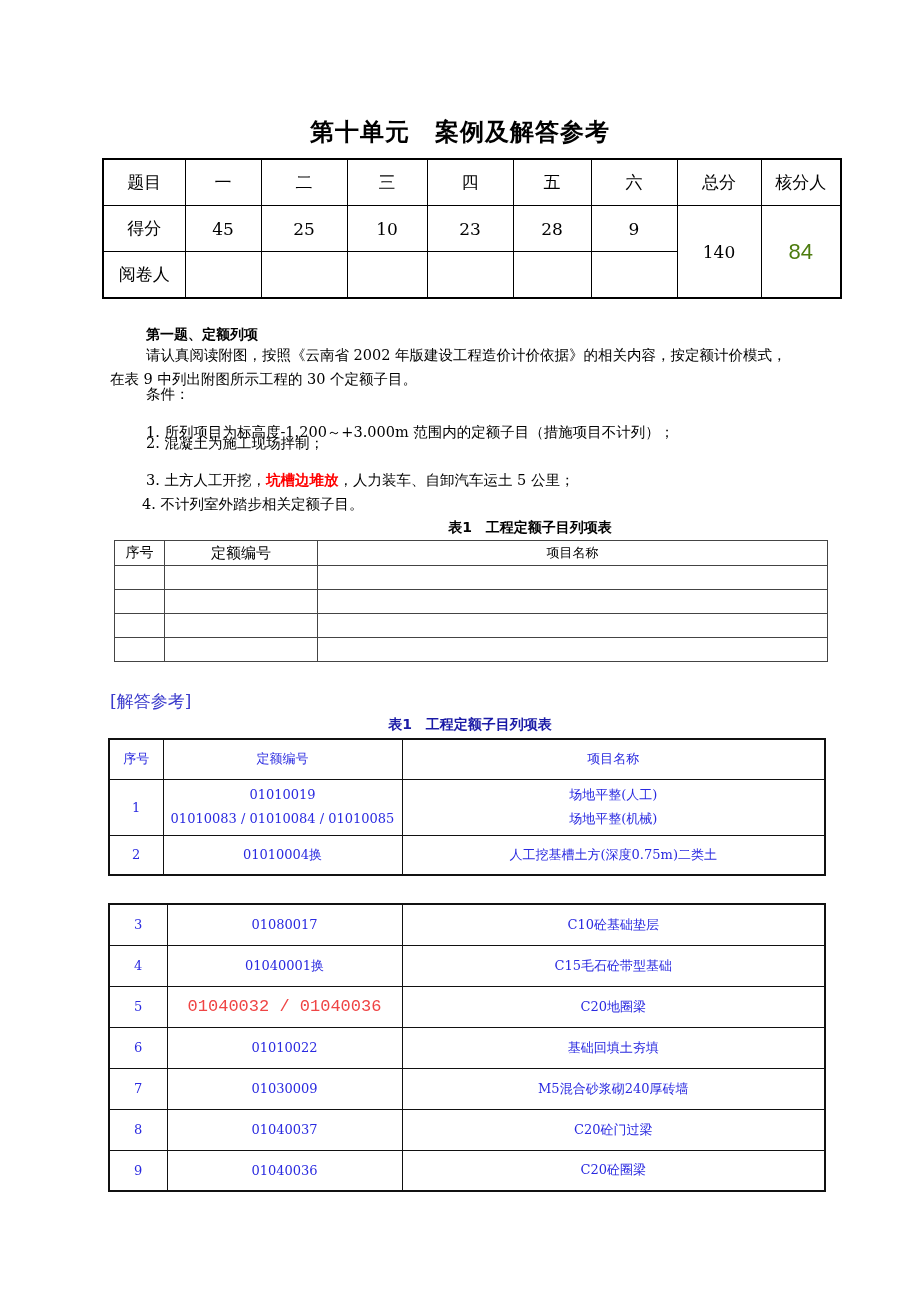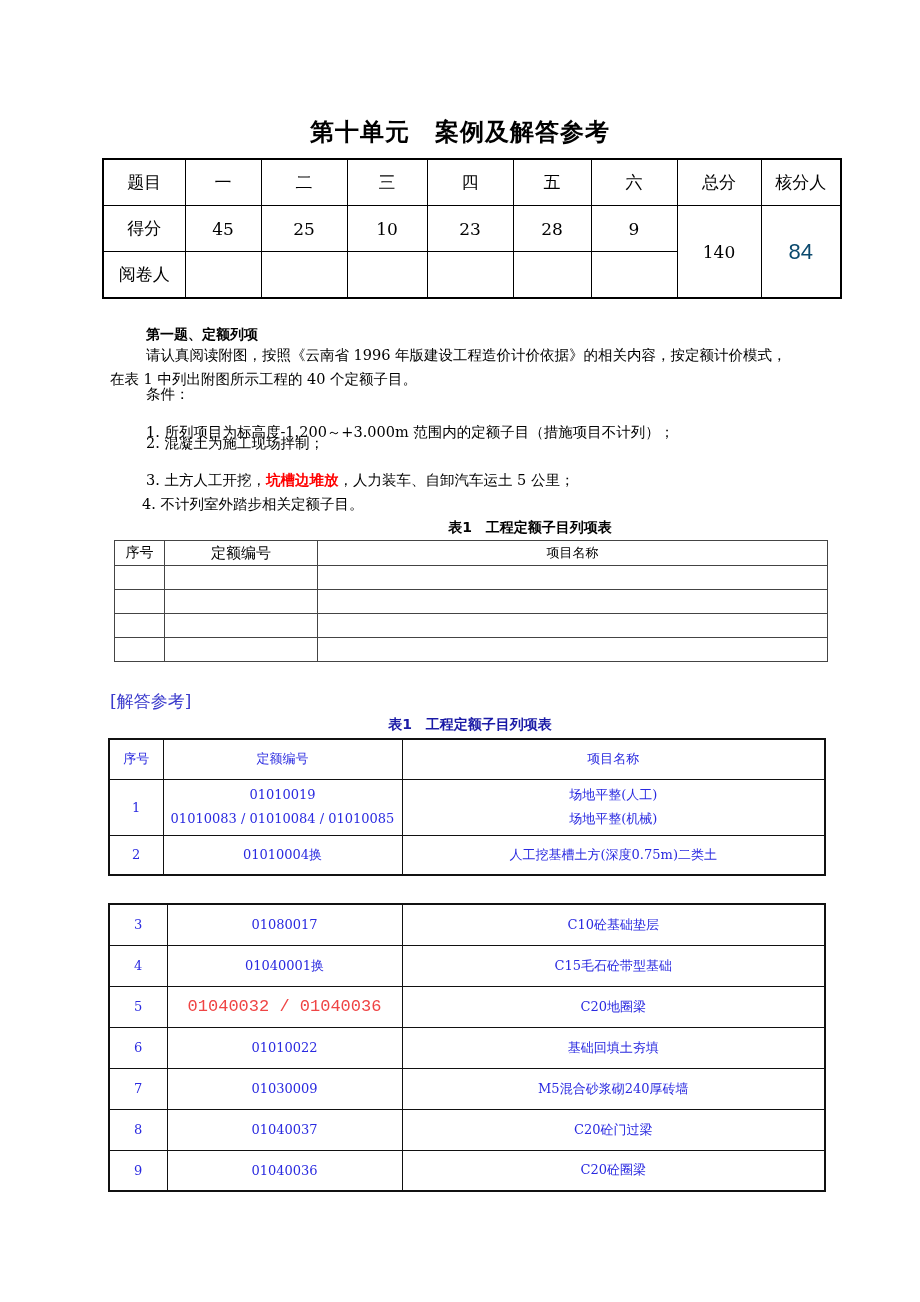--- a/index.html
+++ b/index.html
@@ -7,21 +7,21 @@
          font-family: "DejaVu Serif", "Liberation Serif", serif; color: #000; }
   .abs { position: absolute; }
   .title { left: 0; width: 920px; top: 116px; text-align: center; font-size: 24px; font-weight: bold;
            font-family: "DejaVu Sans", "Liberation Sans", sans-serif; letter-spacing: 1px; }
   table { border-collapse: collapse; table-layout: fixed; }
   td { padding: 0; text-align: center; vertical-align: middle; }
 
   
   .score { left: 102px; top: 158px; width: 738px; border: 2px solid #000; }
   .score td { border: 1px solid #000000; height: 45px; font-size: 17px; }
-  .score .red { color: #0c4a6e; font-size: 22px; font-family: "Liberation Sans", sans-serif; }
+  .score .red { color: #4d7c0f; font-size: 22px; font-family: "Liberation Sans", sans-serif; }
 
   .q-heading { left: 146px; top: 326px; font-size: 14px; font-weight: bold; font-family: "DejaVu Sans", "Liberation Sans", sans-serif; }
   .para { font-size: 14.5px; line-height: 24px; }
   .p1 { left: 146px; top: 343px; }
   .p2 { left: 110px; top: 367px; }
   .p3 { left: 146px; top: 382px; }
   .p4 { left: 146px; top: 420px; }
   .p5 { left: 146px; top: 431px; }
   .p6 { left: 146px; top: 468px; }
   .p7 { left: 142px; top: 492px; }
@@ -92,22 +92,22 @@
     <td></td>
     <td></td>
     <td></td>
     <td></td>
     <td></td>
   </tr>
 </tbody>
   </table>
 
 <div class="abs q-heading">第一题、定额列项</div>
-<div class="abs para p1">请认真阅读附图，按照《云南省 1996 年版建设工程造价计价依据》的相关内容，按定额计价模式，</div>
-<div class="abs para p2">在表 1 中列出附图所示工程的 40 个定额子目。</div>
+<div class="abs para p1">请认真阅读附图，按照《云南省 2002 年版建设工程造价计价依据》的相关内容，按定额计价模式，</div>
+<div class="abs para p2">在表 9 中列出附图所示工程的 30 个定额子目。</div>
 <div class="abs para p3">条件：</div>
 <div class="abs para p4">1. 所列项目为标高度-1.200～+3.000m 范围内的定额子目（措施项目不计列）；</div>
 <div class="abs para p5">2. 混凝土为施工现场拌制；</div>
 <div class="abs para p6"><span>3. 土方人工开挖，</span><span class="hl-red">坑槽边堆放</span><span>，人力装车、自卸汽车运土 5 公里；</span></div>
 <div class="abs para p7">4. 不计列室外踏步相关定额子目。</div>
 
 <div class="abs caption cap1">表1　工程定额子目列项表</div>
 <table class="abs empty">
   <colgroup>
       <col style="width:50px">

